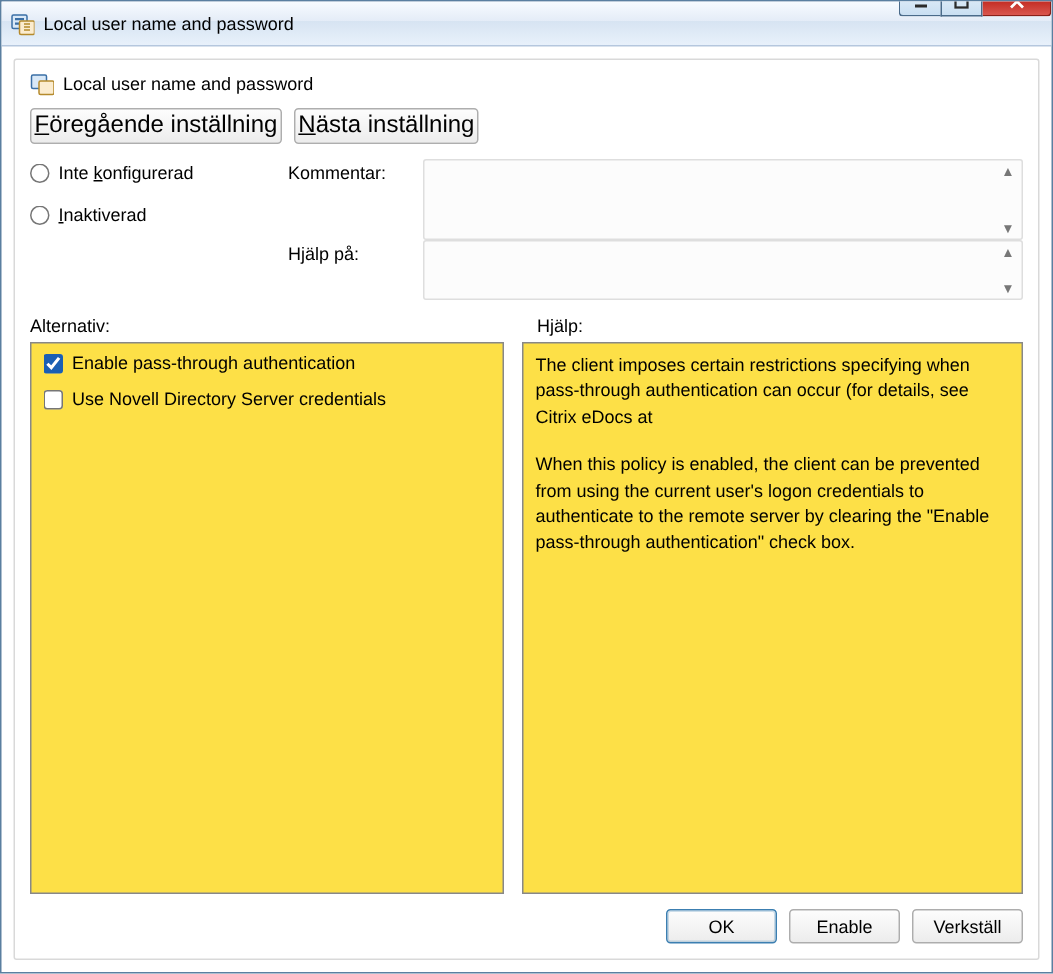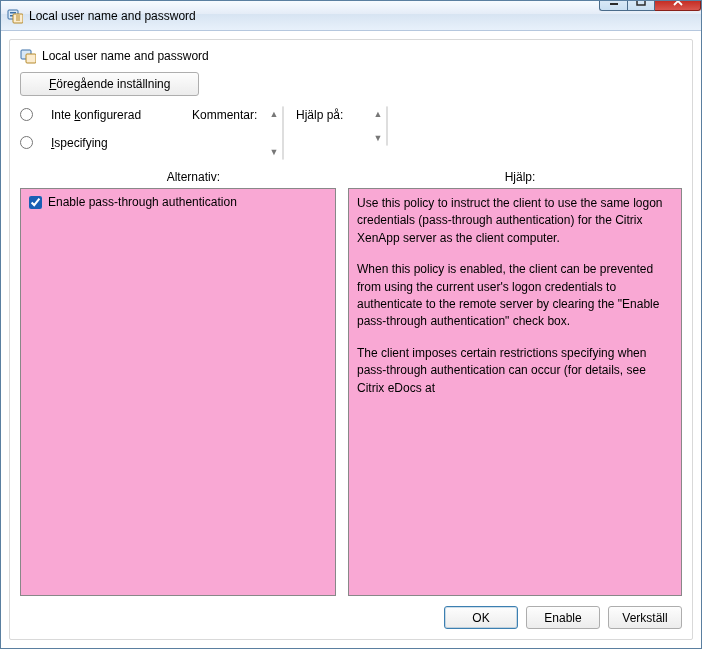--- a/index.html
+++ b/index.html
@@ -68,62 +68,62 @@
     display:flex;
     flex-direction:column;
     background:#fff;
   }
   .header-row { display:flex; align-items:center; gap:6px; margin-bottom:8px;}
   .header-icon { width:16px; height:16px; }
   .header-title { font-size:12px; }
   .nav-row { display:flex; gap:8px; margin-bottom:10px;}
   button.nav {
     height:24px;
-    padding: 0 28px;
+    padding: 0 2px;
     background: linear-gradient(#fdfdfd,#ececec);
     border: 1px solid #aeaeae;
     border-radius: 3px;
     font-family: inherit;
-    font-size: 12px;
+    font-size: 16px;
   }
   button.nav .ul { text-decoration: underline; }
   .config-area {
     display:flex;
     gap: 12px;
     margin-bottom: 10px;
   }
   .radio-col { width: 160px; display:flex; flex-direction:column; gap:14px; padding-top:2px;}
-  .radio-item { display:flex; align-items:flex-start; gap:18px; font-size:12px;}
+  .radio-item { display:flex; align-items:center; gap:6px; font-size:12px;}
   .radio-item input { margin:0; accent-color:#1a5fb4;}
   .radio-item .ul { text-decoration: underline; }
-  .fields-col { flex:1; display:flex; gap:12px;}
+  .fields-col { flex:1; display:flex; flex-direction:column; gap:0;}
   .field-row { display:flex; align-items:flex-start; gap:8px;}
   .field-label { width:82px; font-size:12px; padding-top:2px;}
   .textarea-wrap {
     flex:1;
     position:relative;
     border:1px solid #dedede;
     background:#fcfcfc;
     border-radius:2px;
     height:54px;
   }
   .textarea-short { height:40px; }
   .scroll-arrows {
     position:absolute; right:2px; top:2px; bottom:2px;
     width:14px;
     display:flex; flex-direction:column; justify-content:space-between;
   }
   .scroll-arrows .arr { color:#777; font-size:9px; text-align:center; line-height:10px;}
-  .sections-row { display:flex; gap:24px; margin-bottom:4px;justify-content:center;}
+  .sections-row { display:flex; gap:24px; margin-bottom:4px;}
   .sec-label { font-size:12px; }
   .sec-label.alt { width: 314px; }
   .lists-row { display:flex; gap:12px; flex:1; min-height:0;}
   .list-box {
     border:1px solid #888;
-    background:#f9a8d4;
+    background:#fde047;
     overflow:auto;
     padding:6px 8px;
     font-size:12px;
   }
   .list-box.alt { width: 316px; }
   .list-box.help { flex:1; line-height:1.45;}
   .check-row { display:flex; align-items:flex-start; gap:6px; margin-bottom:10px;}
   .check-row input { margin:1px 0 0 0; accent-color:#1a5fb4;}
   .check-row label { flex:1; }
   .help-p { margin: 0 0 14px 0; }
@@ -190,31 +190,32 @@
         <svg width="16" height="16" viewBox="0 0 16 16">
           <rect x="1" y="2" width="10" height="9" rx="1" fill="#d8e8f7" stroke="#3a6fa6"></rect>
           <rect x="6" y="6" width="10" height="9" rx="1" fill="#fbeccf" stroke="#b58a2c"></rect>
         </svg>
       </span>
       <span class="header-title">Local user name and password</span>
     </div>
 
     <div class="nav-row">
       <button class="nav"><span class="ul">F</span><span>öregående inställning</span></button>
+      <button class="nav"><span class="ul">N</span><span>ästa inställning</span></button>
     </div>
 
     <div class="config-area">
       <div class="radio-col">
         <label class="radio-item">
           <input type="radio" name="state" style="">
           <span><span>Inte </span><span class="ul">k</span><span>onfigurerad</span></span>
         </label>
         <label class="radio-item">
           <input type="radio" name="state" style="">
-          <span><span class="ul">I</span><span>specifying</span></span>
+          <span><span class="ul">I</span><span>naktiverad</span></span>
         </label>
       </div>
       <div class="fields-col">
         <div class="field-row">
           <div class="field-label">Kommentar:</div>
           <div class="textarea-wrap">
             <div class="scroll-arrows">
               <div class="arr">▲</div>
               <div class="arr">▼</div>
             </div>
@@ -236,25 +237,28 @@
       <div class="sec-label alt">Alternativ:</div>
       <div class="sec-label">Hjälp:</div>
     </div>
 
     <div class="lists-row">
       <div class="list-box alt">
         <div class="check-row">
           <input type="checkbox" checked="" style="">
           <label>Enable pass-through authentication</label>
         </div>
+        <div class="check-row">
+          <input type="checkbox" style="">
+          <label>Use Novell Directory Server credentials</label>
+        </div>
       </div>
       <div class="list-box help">
-        <p class="help-p">Use this policy to instruct the client to use the same logon credentials (pass-through authentication) for the Citrix XenApp server as the client computer.</p>
+        <p class="help-p">The client imposes certain restrictions specifying when pass-through authentication can occur (for details, see Citrix eDocs at</p>
         <p class="help-p">When this policy is enabled, the client can be prevented from using the current user's logon credentials to authenticate to the remote server by clearing the "Enable pass-through authentication" check box.</p>
-        <p class="help-p">The client imposes certain restrictions specifying when pass-through authentication can occur (for details, see Citrix eDocs at</p>
       </div>
     </div>
 
     <div class="button-row">
       <button class="dlg default">OK</button>
       <button class="dlg">Enable</button>
       <button class="dlg">Verkställ</button>
     </div>
 
   </div>

